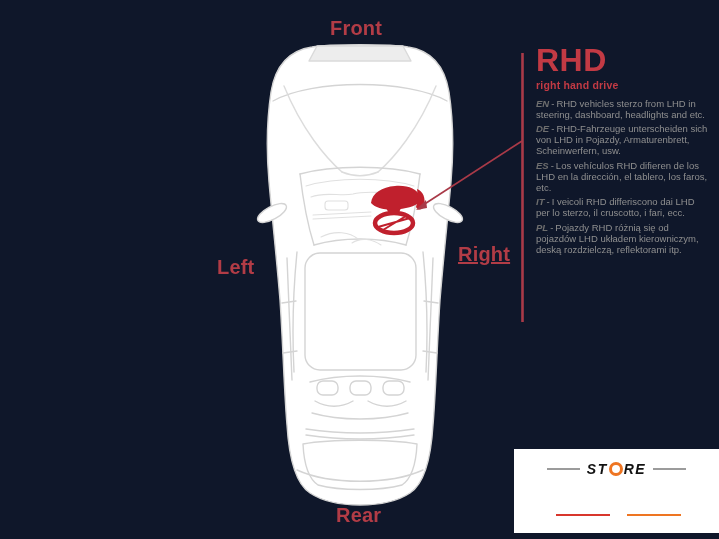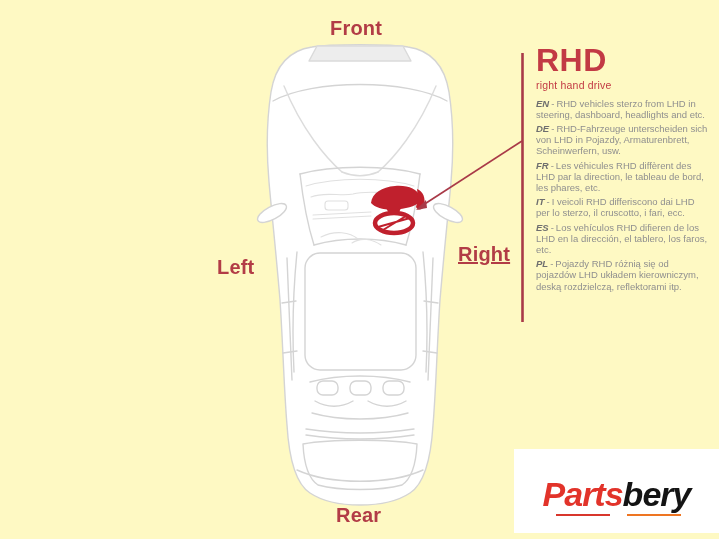--- a/index.html
+++ b/index.html
@@ -1,35 +1,35 @@
 <!DOCTYPE html>
 <html><head>
 <meta charset="utf-8">
 <style>
   html,body{margin:0;padding:0;}
   body{font-family:"Liberation Sans", sans-serif;}
   .stage{
     position:relative;width:719px;height:539px;overflow:hidden;
-    background:#fef9c3;
+    background:#0f172a;
   }
   .stage svg{position:absolute;left:0;top:0;}
   .dir-label{
     position:absolute;font-weight:bold;font-size:20px;color:#b23c46;
     letter-spacing:.2px;white-space:nowrap;
   }
   .lbl-front{left:330px;top:17px;}
   .lbl-left{left:217px;top:256px;}
   .lbl-right{left:458px;top:243px;text-decoration:underline;}
   .lbl-rear{left:336px;top:504px;}
   .callout{position:absolute;left:536px;top:44px;width:172px;}
   .callout-title{
     font-size:32px;font-weight:bold;color:#c23a44;line-height:1.05;letter-spacing:.5px;
   }
   .callout-subtitle{
-    font-size:10.5px;font-weight:normal;color:#c23a44;margin-top:1px;letter-spacing:.2px;
+    font-size:10.5px;font-weight:bold;color:#c23a44;margin-top:1px;letter-spacing:.2px;
   }
   .entries{margin-top:7px;}
   .entries p{
     margin:0 0 3px 0;font-size:9.5px;line-height:11.2px;color:#8f8f8f;
   }
   .entries .lang{font-weight:bold;color:#6e6e6e;font-style:italic;}
   .entries .sep{margin:0 2px;color:#8f8f8f;}
   .logo{
     position:absolute;left:514px;top:449px;width:205px;height:84px;background:#ffffff;
     text-align:center;
@@ -140,28 +140,33 @@
   <div class="dir-label lbl-left">Left</div>
   <div class="dir-label lbl-right">Right</div>
   <div class="dir-label lbl-rear">Rear</div>
 
   <div class="callout">
     <div class="callout-title">RHD</div>
     <div class="callout-subtitle">right hand drive</div>
     <div class="entries">
       <p><span class="lang">EN</span><span class="sep">-</span><span class="txt">RHD vehicles sterzo from LHD in steering, dashboard, headlights and etc.</span></p>
       <p><span class="lang">DE</span><span class="sep">-</span><span class="txt">RHD-Fahrzeuge unterscheiden sich von LHD in Pojazdy, Armaturenbrett, Scheinwerfern, usw.</span></p>
-      <p><span class="lang">FR</span><span class="sep">-</span><span class="txt">Les véhicules RHD diffèrent des LHD par la direction, le tableau de bord, les phares, etc.</span></p>
+      <p><span class="lang">ES</span><span class="sep">-</span><span class="txt">Los vehículos RHD difieren de los LHD en la dirección, el tablero, los faros, etc.</span></p>
       <p><span class="lang">IT</span><span class="sep">-</span><span class="txt">I veicoli RHD differiscono dai LHD per lo sterzo, il cruscotto, i fari, ecc.</span></p>
-      <p><span class="lang">ES</span><span class="sep">-</span><span class="txt">Los vehículos RHD difieren de los LHD en la dirección, el tablero, los faros, etc.</span></p>
       <p><span class="lang">PL</span><span class="sep">-</span><span class="txt">Pojazdy RHD różnią się od pojazdów LHD układem kierowniczym, deską rozdzielczą, reflektorami itp.</span></p>
     </div>
   </div>
 
   <div class="logo">
-    <div class="brand">
-      <span class="brand-red">Parts</span><span class="brand-black">bery</span>
+    <div class="store-row">
+      <span class="store-line"></span>
+      <span class="store-text">
+          <span>ST</span>
+          <span class="store-ring"></span>
+          <span>RE</span>
+        </span>
+      <span class="store-line"></span>
     </div>
     <span class="dash dash-red"></span>
     <span class="dash dash-orange"></span>
   </div>
 
 </div>
 
 </body></html>

